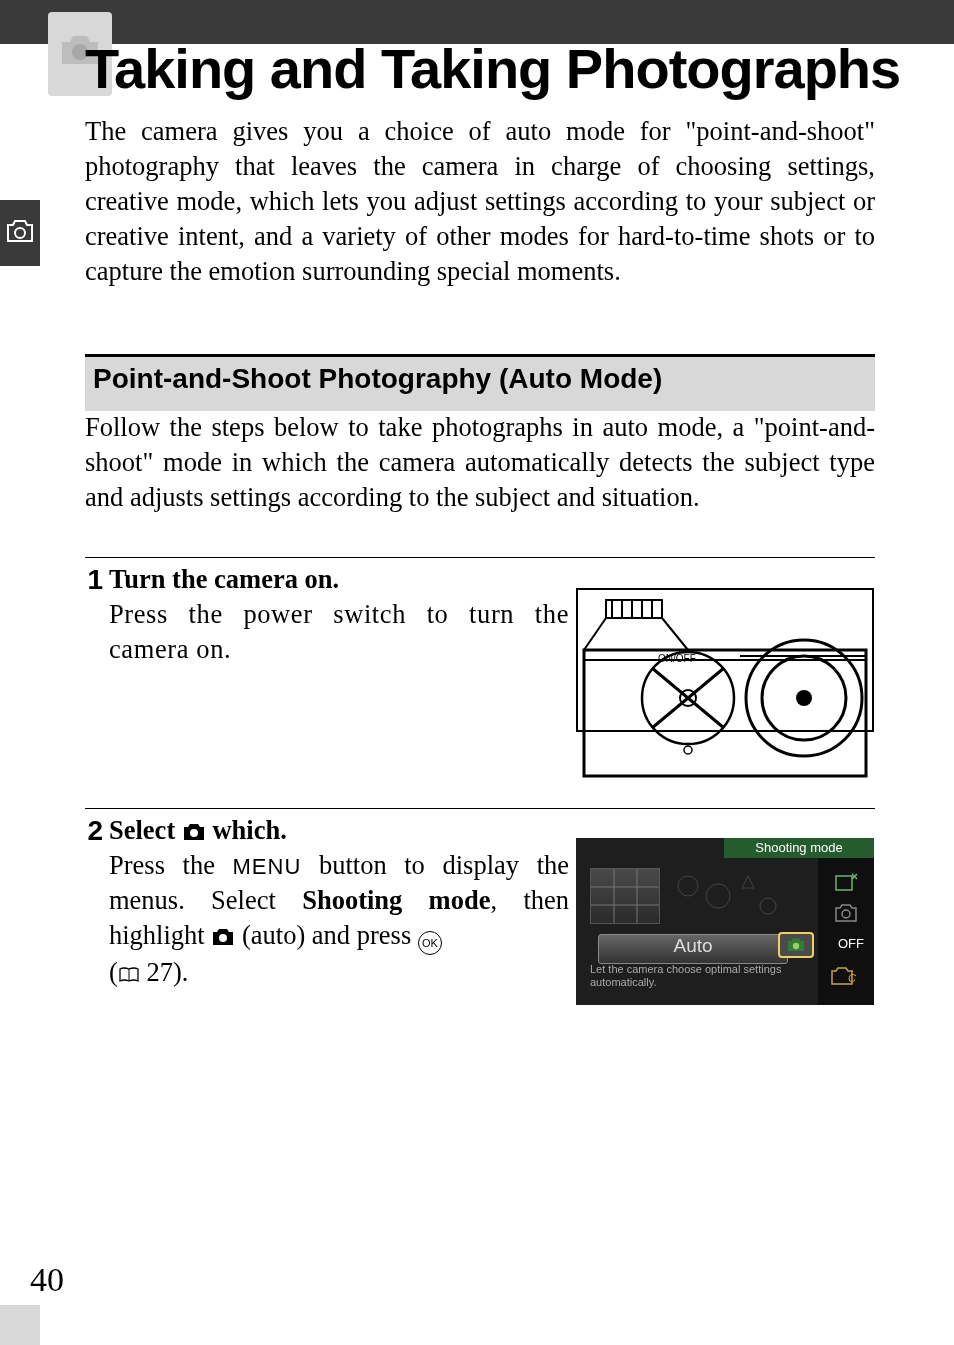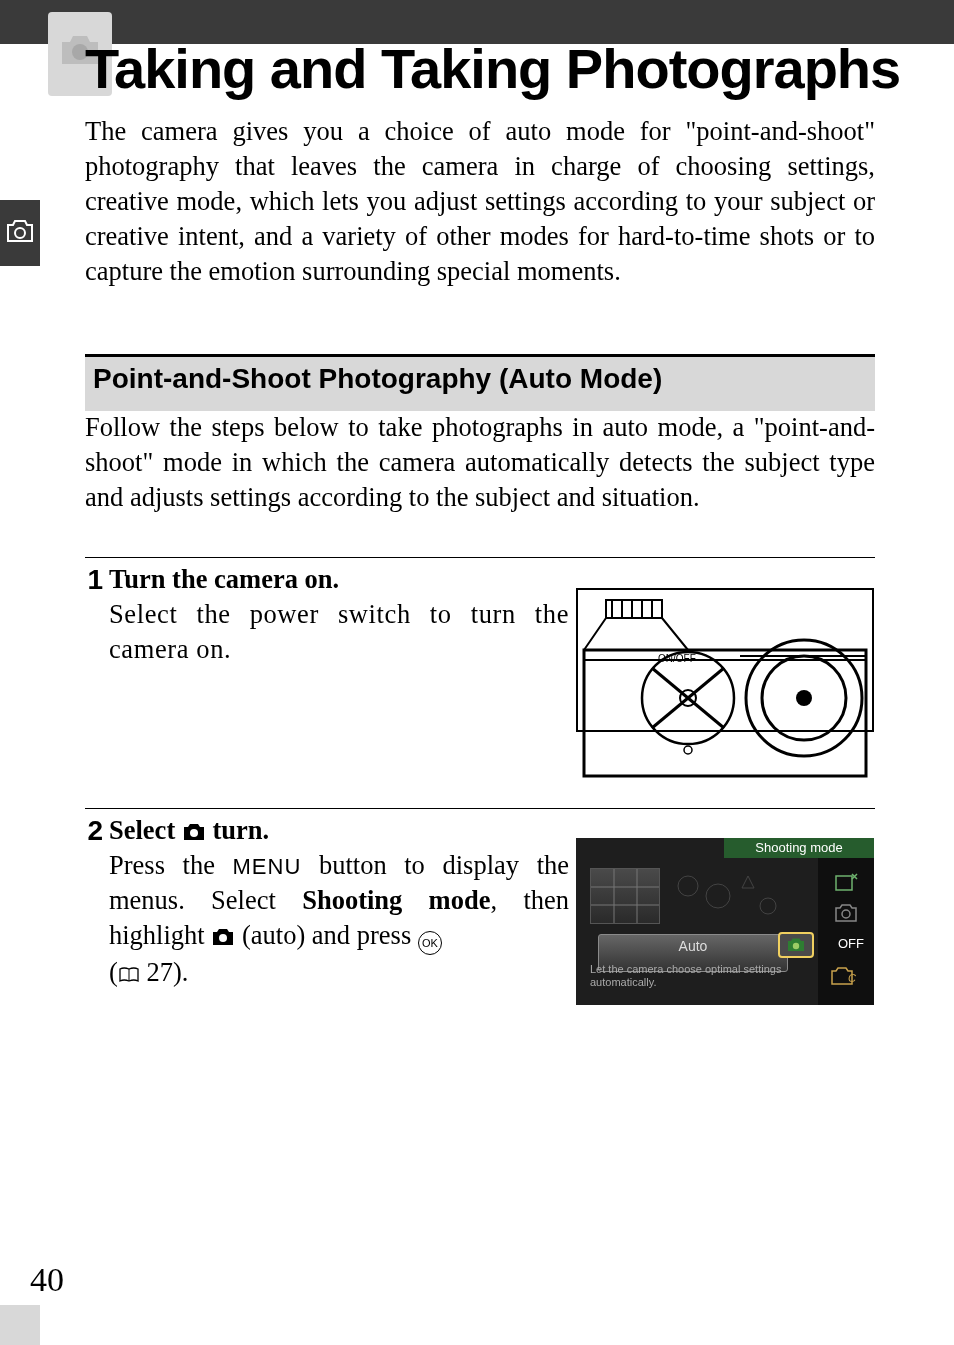--- a/index.html
+++ b/index.html
@@ -26,21 +26,21 @@
   .menu-word { font-family: Arial, sans-serif; font-size: 22px; letter-spacing: 1px; margin-top: 44px; }
   .ok-circle { display: inline-flex; width: 24px; height: 24px; border: 1.5px solid #000; border-radius: 50%; align-items: center; justify-content: center; font-family: Arial, sans-serif; font-size: 11px; vertical-align: -3px; margin-top: 7px; }
   .book-icon { display: inline-block; width: 22px; height: 16px; vertical-align: -2px; }
   .cam-icon { display: inline-block; width: 24px; height: 20px; vertical-align: -3px; }
   .page-num { position: absolute; bottom: 46px; left: 30px; font-size: 34px; font-family: Georgia, serif; }
   .bottom-tab { position: absolute; bottom: 0; left: 0; width: 40px; height: 40px; background: #d8d8d8; }
 
   
   .fig2-header { position: absolute; top: 0; right: 0; width: 150px; height: 20px; background: #265c2d; color: #fff; font-family: Arial, sans-serif; font-size: 13px; text-align: center; line-height: 20px; }
   .fig2-right { position: absolute; top: 20px; right: 0; width: 56px; height: 147px; background: #0f0f0f; }
-  .fig2-auto-box { position: absolute; top: 96px; left: 22px; width: 190px; height: 38px; border: 1px solid #8a8a8a; background: linear-gradient(#666,#333); color: #ddd; font-family: Arial, sans-serif; font-size: 14px; text-align: center; line-height: 22px; border-radius: 3px; }
+  .fig2-auto-box { position: absolute; top: 96px; left: 22px; width: 190px; height: 30px; border: 1px solid #8a8a8a; background: linear-gradient(#666,#333); color: #ddd; font-family: Arial, sans-serif; font-size: 19px; text-align: center; line-height: 22px; border-radius: 3px; }
   .fig2-desc { position: absolute; top: 125px; left: 14px; width: 210px; color: #aaa; font-family: Arial, sans-serif; font-size: 11px; line-height: 1.15; }
   .fig2-thumb { position: absolute; top: 30px; left: 14px; width: 70px; height: 56px; border: 1px solid #555; background: linear-gradient(#4a4a4a,#2a2a2a); }
   .fig2-sel { position: absolute; top: 94px; right: 60px; width: 36px; height: 26px; border: 2px solid #f0d060; border-radius: 4px; background: #4a4a4a; display:flex; align-items:center; justify-content:center; }
   .fig2-off { position: absolute; top: 98px; right: 10px; color: #fff; font-family: Arial, sans-serif; font-size: 13px; }
   .fig2-icon1 { position: absolute; top: 34px; right: 16px; }
   .fig2-icon2 { position: absolute; top: 65px; right: 16px; }
   .fig2-icon3 { position: absolute; top: 128px; right: 16px; }
   .fig2-pattern { position: absolute; top: 28px; left: 92px; width: 130px; height: 60px; opacity: 0.3; }
 </style>
 </head>
@@ -73,21 +73,21 @@
 
   <div class="section-heading">Point-and-Shoot Photography (Auto Mode)</div>
 
   <p class="section-para">Follow the steps below to take photographs in auto mode, a "point-and-shoot" mode in which the camera automatically detects the subject type and adjusts settings according to the subject and situation.</p>
 
   <div class="step1">
     <div class="step-row">
       <span class="step-num">1</span>
       <span class="step-head">Turn the camera on.</span>
     </div>
-    <p class="step-body">Select the power switch to turn the camera on.</p>
+    <p class="step-body">Press the power switch to turn the camera on.</p>
   </div>
 
   <div class="fig1">
     <svg width="294" height="192" viewBox="0 0 294 192">
 
       <rect x="6" y="60" width="282" height="126" fill="none" stroke="#000" stroke-width="3"></rect>
       <rect x="6" y="60" width="282" height="10" fill="none" stroke="#000" stroke-width="2"></rect>
 
       <rect x="28" y="10" width="56" height="18" fill="#fff" stroke="#000" stroke-width="2"></rect>
       <line x1="34" y1="10" x2="34" y2="28" stroke="#000" stroke-width="2"></line>
@@ -112,21 +112,21 @@
     </svg>
   </div>
 
   <div class="step2">
     <div class="step-row">
       <span class="step-num">2</span>
       <span class="step-head">
         <span>Select </span><span class="cam-icon"><svg width="24" height="20" viewBox="0 0 24 20">
               <path d="M2 5 h4 l2 -3 h8 l2 3 h4 v13 h-20 z" fill="#000"></path>
               <circle cx="12" cy="11" r="4" fill="#fff"></circle>
-            </svg></span><span> turn.</span>
+            </svg></span><span> which.</span>
       </span>
     </div>
     <p class="step-body">
       <span>Press the </span><span class="menu-word">MENU</span><span> button to display the menus. Select </span><b>Shooting mode</b><span>, then highlight </span><span class="cam-icon"><svg width="24" height="20" viewBox="0 0 24 20">
             <path d="M2 5 h4 l2 -3 h8 l2 3 h4 v13 h-20 z" fill="#000"></path>
             <circle cx="12" cy="11" r="4" fill="#fff"></circle>
           </svg></span><span> (auto) and press </span><span class="ok-circle">OK</span><br><span>(</span><span class="book-icon"><svg width="22" height="16" viewBox="0 0 22 16">
             <path d="M2 2 Q6 0 11 2 Q16 0 20 2 V14 Q16 12 11 14 Q6 12 2 14 Z" fill="none" stroke="#000" stroke-width="1.3"></path>
             <line x1="11" y1="2" x2="11" y2="14" stroke="#000" stroke-width="1"></line>
           </svg></span><span> 27).</span>

